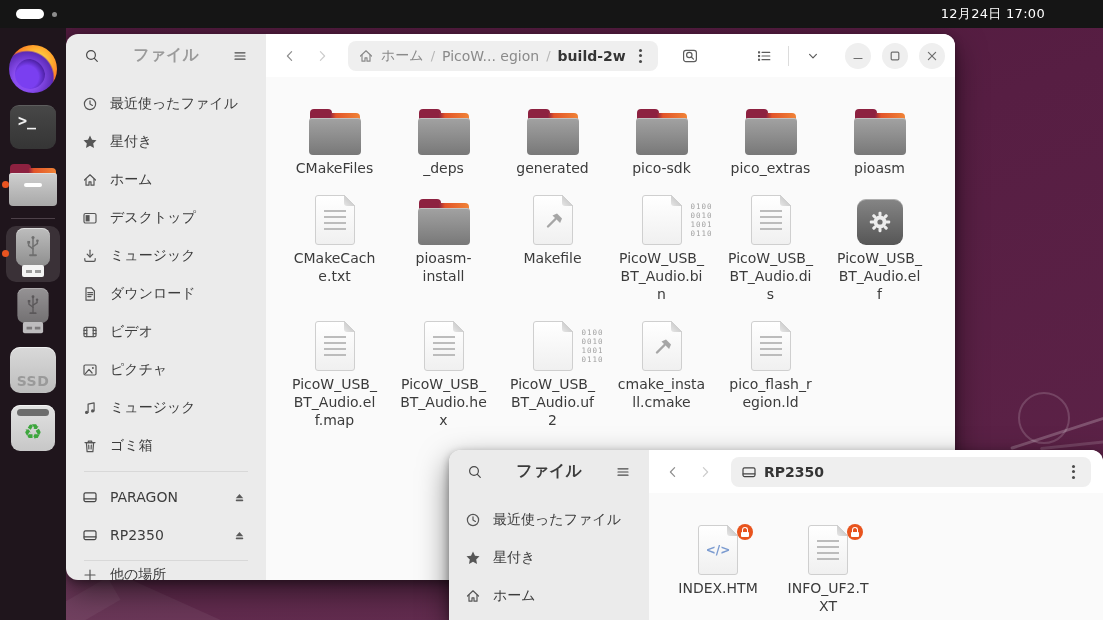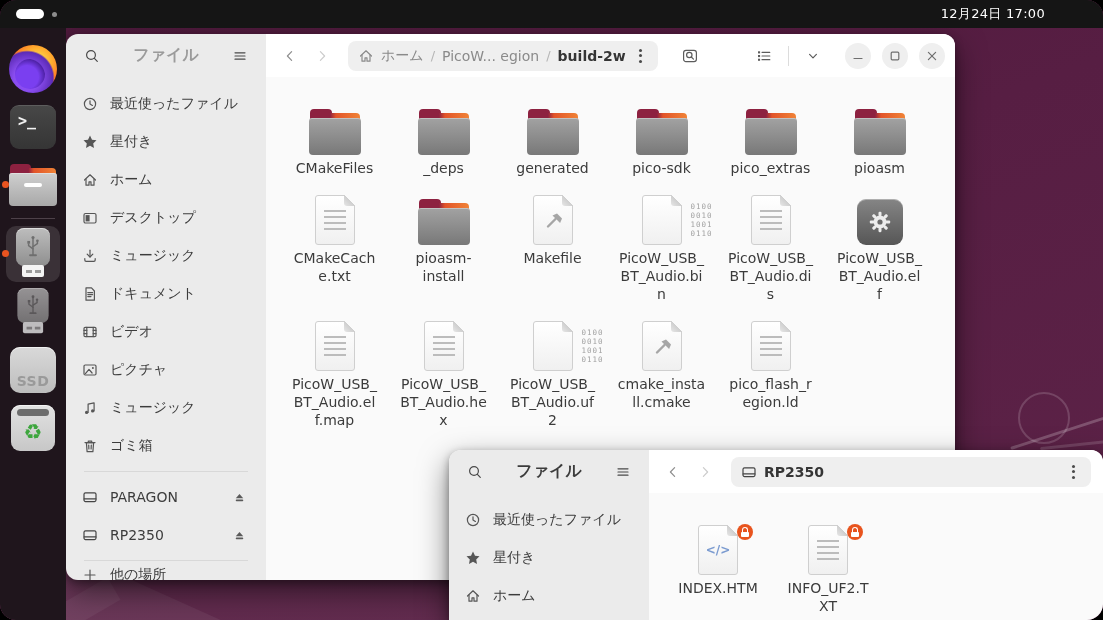--- a/index.html
+++ b/index.html
@@ -1,17 +1,17 @@
 <!DOCTYPE html>
 <html><head>
 <meta charset="utf-8">
 <style>
   html,body{margin:0;padding:0;background:#000;}
   *{box-sizing:border-box;font-family:"DejaVu Sans","Liberation Sans",sans-serif;}
-  .screen{position:relative;width:1103px;height:620px;overflow:hidden;background:#571e43;border-radius:16px;}
+  .screen{position:relative;width:1103px;height:620px;overflow:hidden;background:#571e43;}
   
   .wallpaper{position:absolute;inset:0;background:linear-gradient(160deg,#4e1a3c 0%,#571e43 45%,#5d2348 100%);}
   .beam1{position:absolute;left:0;top:0;width:100%;height:100%;background:rgba(255,255,255,.05);clip-path:polygon(0 100%,0 62%,52% 100%);}
   .beam2{position:absolute;left:0;top:0;width:100%;height:100%;background:rgba(255,255,255,.06);clip-path:polygon(0 100%,0 84%,20% 100%);}
   .jelly-ring{position:absolute;left:1018px;top:392px;width:52px;height:52px;border:2px solid rgba(255,255,255,.16);border-radius:50%;}
   .jelly-l1{position:absolute;left:1008px;top:430px;width:110px;height:3px;background:rgba(255,255,255,.22);transform:rotate(-18deg);border-radius:2px;}
   .jelly-l2{position:absolute;left:1040px;top:443px;width:80px;height:3px;background:rgba(255,255,255,.15);transform:rotate(-6deg);border-radius:2px;}
   .jelly-l3{position:absolute;left:30px;top:598px;width:90px;height:26px;background:rgba(255,255,255,.05);transform:rotate(-30deg);}
   
   .topbar{position:absolute;left:0;top:0;width:1103px;height:28px;background:#151515;z-index:30;display:flex;align-items:center;}
@@ -250,21 +250,21 @@
           </li>
           <li class="side-row">
             <span style="display: flex;">
               <svg width="16" height="16" viewBox="0 0 16 16" fill="none" stroke="#565656" stroke-width="1.2" stroke-linecap="round" stroke-linejoin="round">
                 <path d="M4 1.8h5.5L12.4 5v9.2H4z"></path>
                 <line x1="5.8" y1="6.6" x2="10.6" y2="6.6"></line>
                 <line x1="5.8" y1="8.6" x2="10.6" y2="8.6"></line>
                 <line x1="5.8" y1="10.6" x2="9" y2="10.6"></line>
               </svg>
             </span>
-            <span class="lbl">ドキュメント</span>
+            <span class="lbl">ダウンロード</span>
           </li>
           <li class="side-row">
             <span style="display: flex;">
               <svg width="16" height="16" viewBox="0 0 16 16" fill="none" stroke="#565656" stroke-width="1.2" stroke-linecap="round" stroke-linejoin="round">
                 <rect x="2" y="3.4" width="12" height="9.2" rx="1.2"></rect>
                 <line x1="4.8" y1="3.4" x2="4.8" y2="12.6"></line>
                 <line x1="11.2" y1="3.4" x2="11.2" y2="12.6"></line>
                 <line x1="2" y1="6.4" x2="4.8" y2="6.4"></line>
                 <line x1="2" y1="9.6" x2="4.8" y2="9.6"></line>
                 <line x1="11.2" y1="6.4" x2="14" y2="6.4"></line>

